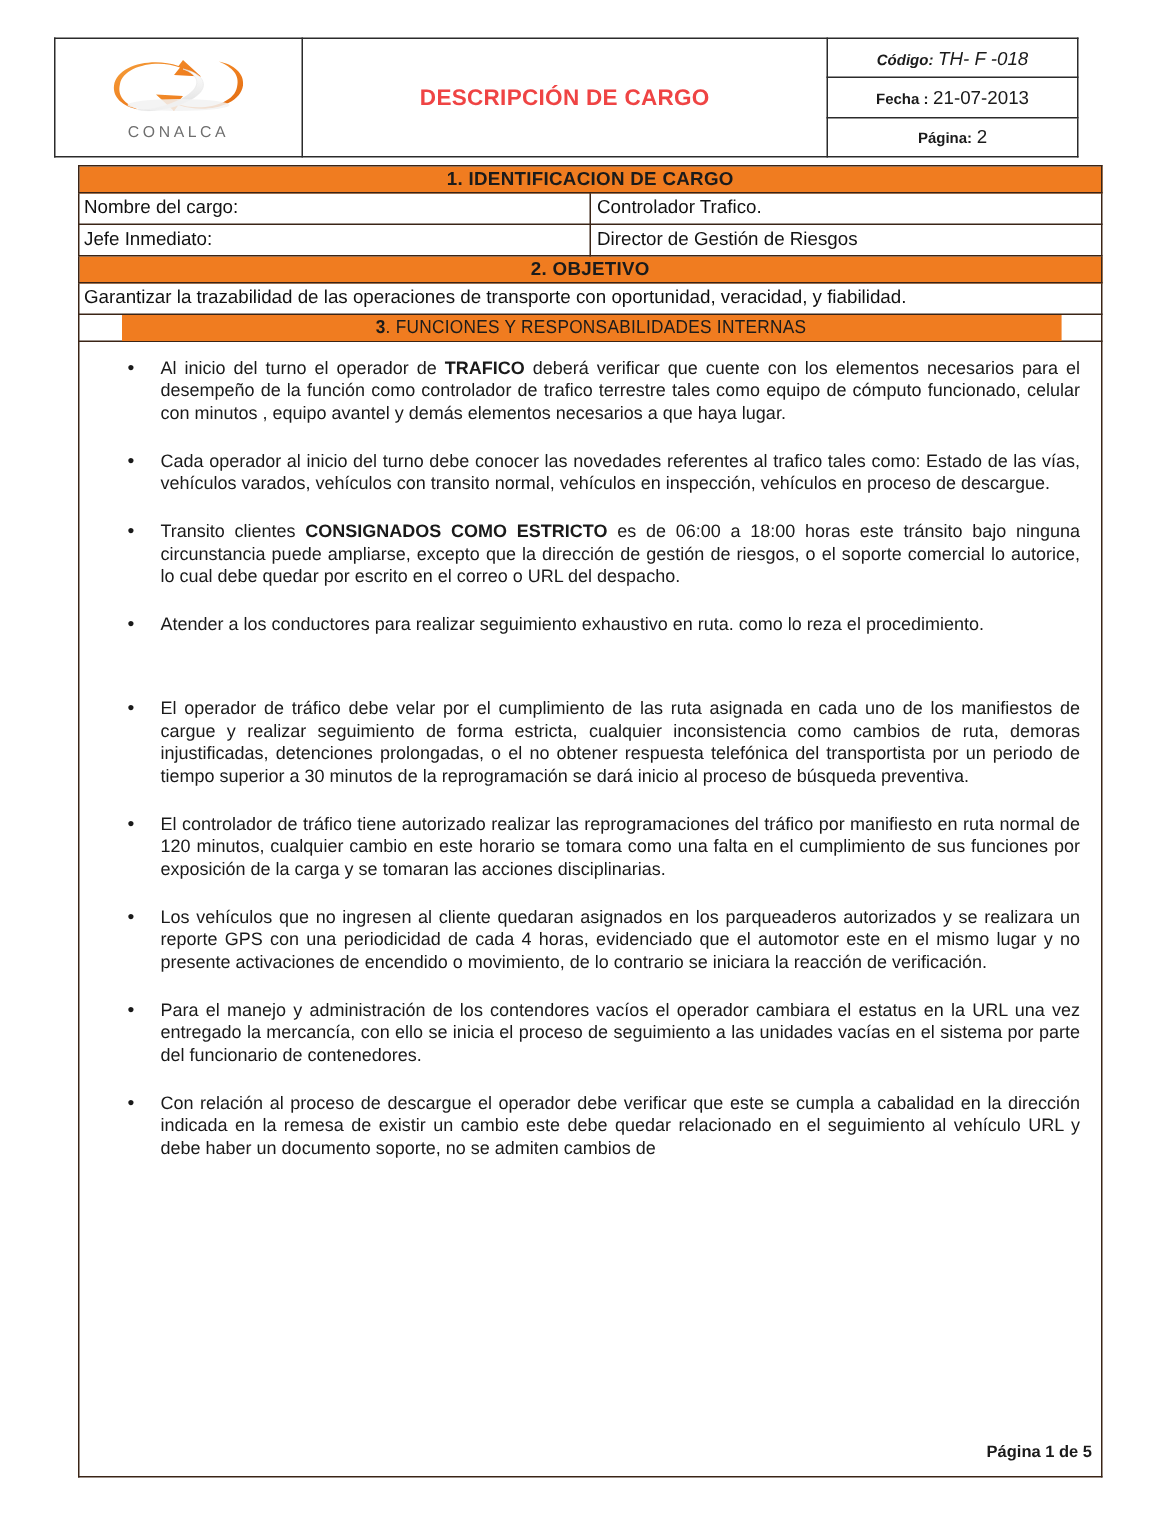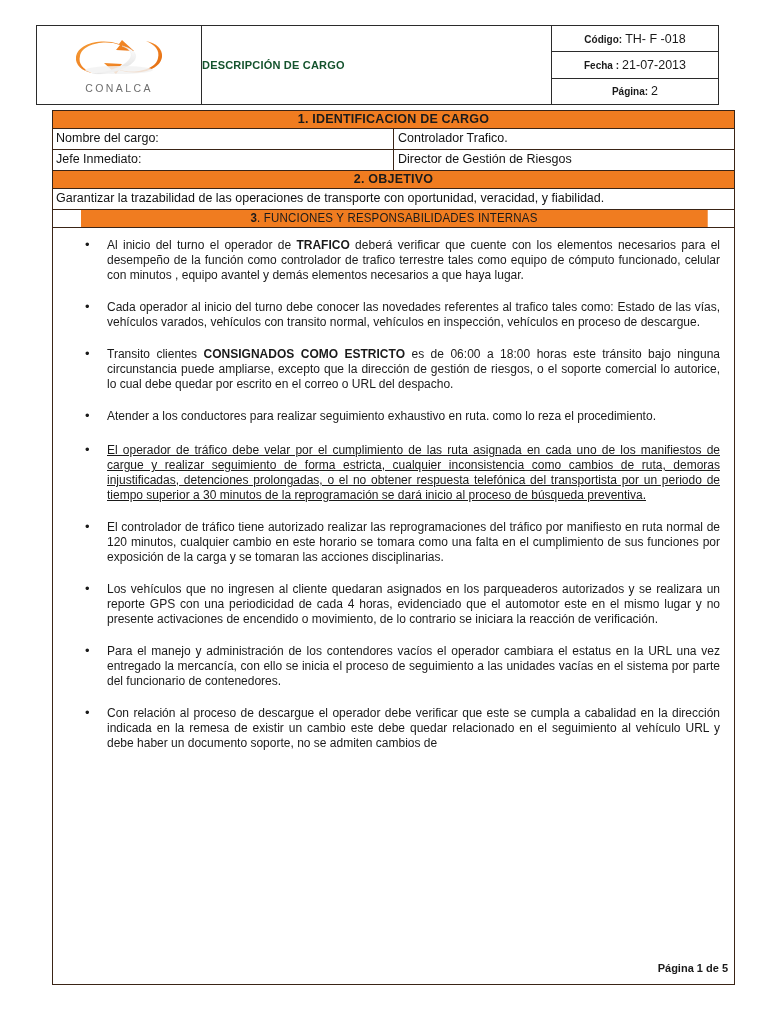--- a/index.html
+++ b/index.html
@@ -58,26 +58,27 @@
   }
   .logo-word {
     font-family: "Liberation Sans", sans-serif;
     font-size: 10.5px;
     letter-spacing: 2.4px;
     color: #6e6e6e;
     margin-top: 6px;
     font-weight: 400;
   }
   .title-cell {
+    text-align: center;
     font-weight: bold;
-    font-size: 11px;
+    font-size: 15px;
     letter-spacing: 0.2px;
-    color: #14532d;
-  }
-  .meta-col { width: 158px; }
+    color: #ef4444;
+  }
+  .meta-col { width: 158px; font-style: italic; }
   .meta-cell {
     text-align: center;
     font-size: 11px;
     height: 23px;
     padding: 0 4px !important;
     white-space: nowrap;
     color: #1a1a1a;
   }
   .meta-cell .lbl { font-weight: bold; font-size: 10px; }
   .meta-cell .val { font-size: 12.5px; }
@@ -153,21 +154,21 @@
     color: #1a1a1a;
   }
   ul.bullets li:before {
     content: "•";
     position: absolute;
     left: 22px;
     top: -1px;
     font-size: 13px;
     color: #1a1a1a;
   }
-  ul.bullets li.gap-before { margin-top: 19px; text-decoration: underline; }
+  ul.bullets li.gap-before { margin-top: 41px; }
   ul.bullets li b { font-weight: bold; }
 
   
   .footer {
     position: absolute;
     right: 40px;
     top: 962px;
     font-size: 11px;
     font-weight: bold;
     color: #1a1a1a;

